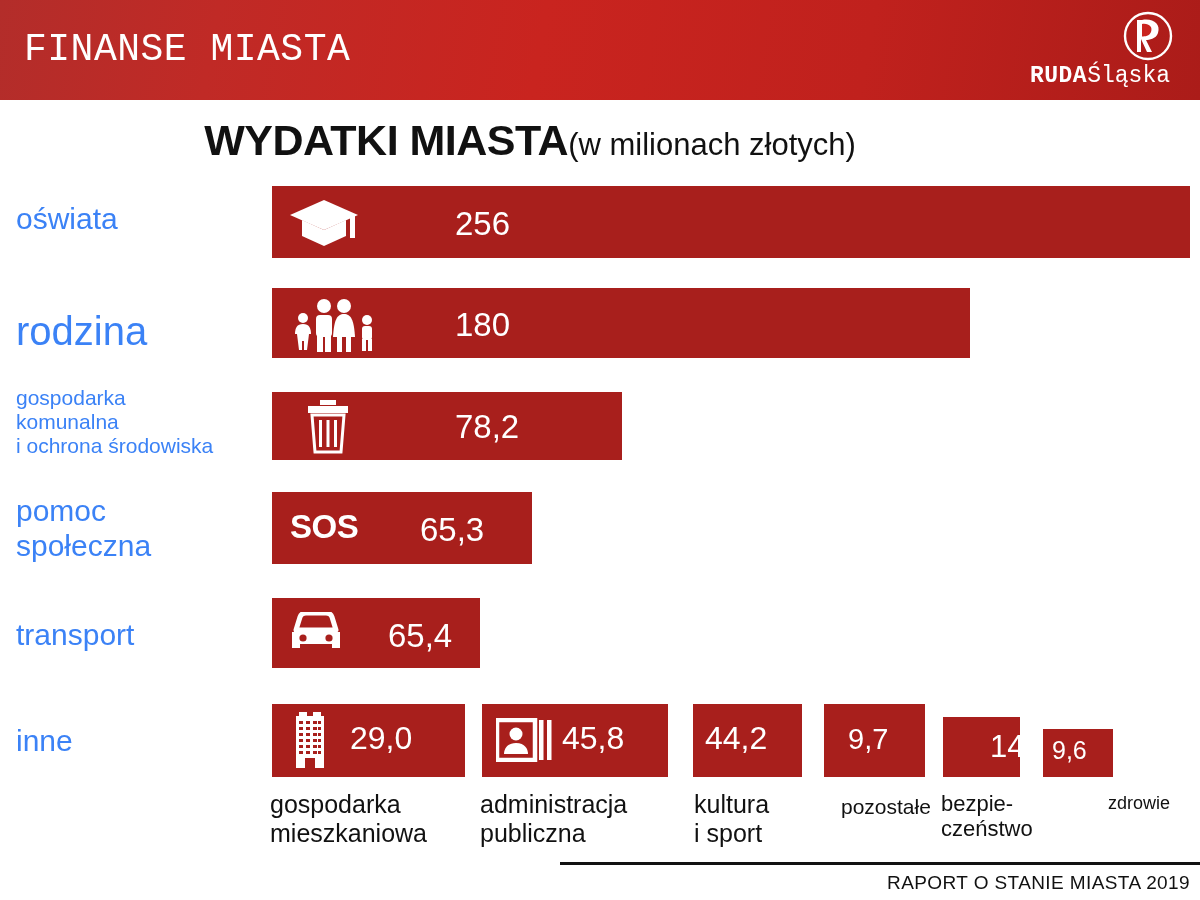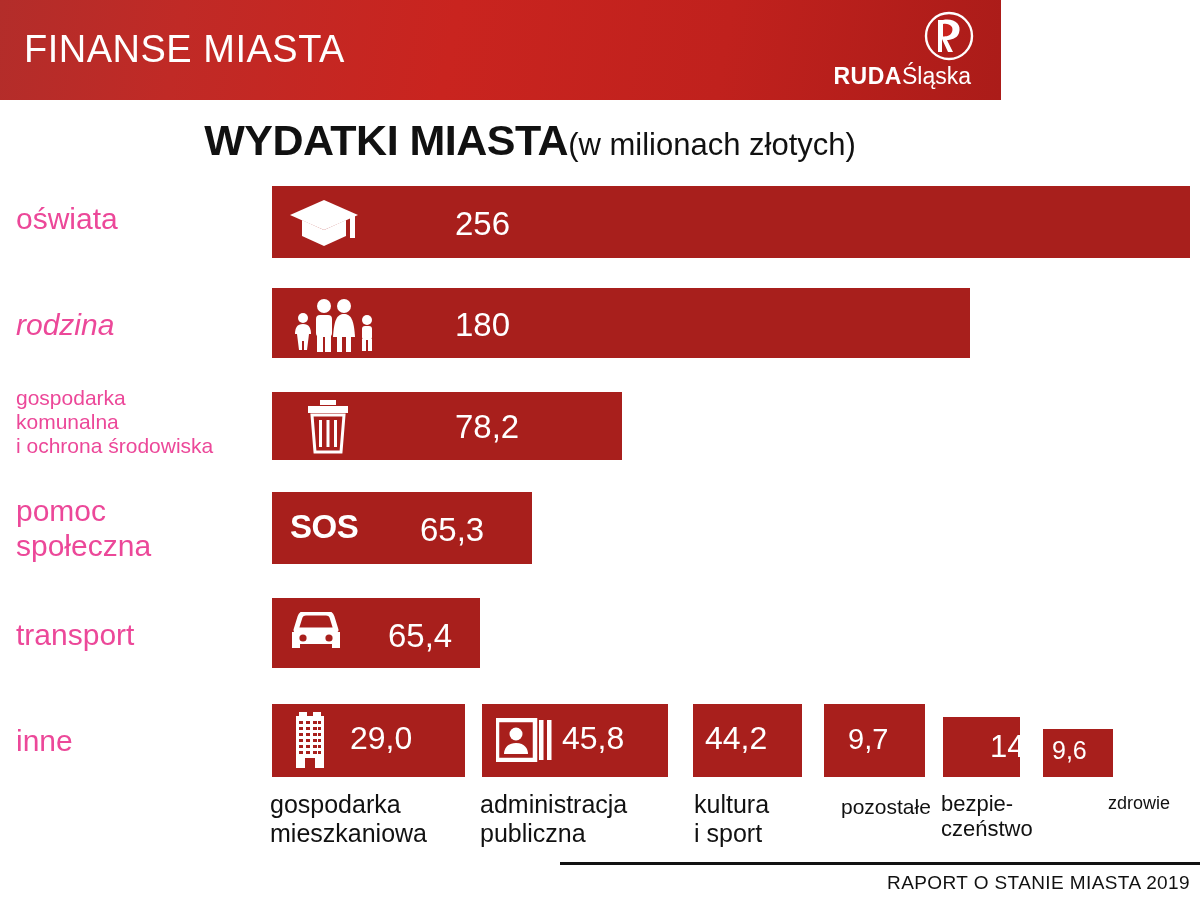--- a/index.html
+++ b/index.html
@@ -13,24 +13,25 @@
     font-family: "Liberation Sans", sans-serif;
     color: #1a1a1a;
     overflow: hidden;
     position: relative;
   }
 
   
   .header {
     position: absolute;
     left: 0; top: 0;
-    width: 1001px;
+    width: 1200px;
     height: 100px;
     background: linear-gradient(100deg, #b32d2a 0%, #c02a26 18%, #c9241f 45%, #c0211d 72%, #ab1c19 100%);
     overflow: hidden;
+    font-family: Liberation Mono, monospace;
   }
   .header-title {
     position: absolute;
     left: 24px;
     top: 28px;
     font-size: 38px;
     font-weight: 400;
     letter-spacing: 0.5px;
     color: #ffffff;
     white-space: nowrap;
@@ -95,21 +96,21 @@
     font-weight: 400;
     white-space: nowrap;
   }
   .bar-icon {
     position: absolute;
     color: #ffffff;
   }
   .row-label {
     position: absolute;
     left: 16px;
-    color: #ec4899;
+    color: #3b82f6;
     line-height: 1.15;
     white-space: pre-line;
   }
 
   
   .mini-value {
     position: absolute;
     color: #ffffff;
     white-space: nowrap;
   }
@@ -170,21 +171,21 @@
 <div class="bar" style="left:272px; top:186px; width:918px; height:72px;"></div>
 <div class="bar-icon" style="left:288px; top:196px; width:72px; height:52px;">
   <svg viewBox="0 0 72 52" width="72" height="52" aria-hidden="true">
     <path d="M36 4 L70 19 L36 34 L2 19 Z" fill="#ffffff"></path>
     <path d="M14 24 L36 34 L58 24 L58 40 L36 50 L14 40 Z" fill="#ffffff"></path>
     <rect x="62" y="19" width="5" height="23" fill="#ffffff"></rect>
   </svg>
 </div>
 <div class="bar-value" style="left:455px; top:205px;">256</div>
 
-<div class="row-label" style="top:308px; font-size:30px;font-style:italic;">rodzina</div>
+<div class="row-label" style="top:308px; font-size:40px;">rodzina</div>
 <div class="bar" style="left:272px; top:288px; width:698px; height:70px;"></div>
 <div class="bar-icon" style="left:292px; top:296px; width:86px; height:56px;">
   <svg viewBox="0 0 86 56" width="86" height="56" aria-hidden="true">
 
     <circle cx="11" cy="22" r="5" fill="#ffffff"></circle>
     <path d="M11 28 C5 28, 3 32, 3 38 L19 38 C19 32, 17 28, 11 28 Z" fill="#ffffff"></path>
     <path d="M5 38 L17 38 L15 54 L12 54 L12 45 L10 45 L10 54 L7 54 Z" fill="#ffffff"></path>
 
     <circle cx="32" cy="10" r="7" fill="#ffffff"></circle>
     <rect x="24" y="19" width="16" height="22" rx="4" fill="#ffffff"></rect>

